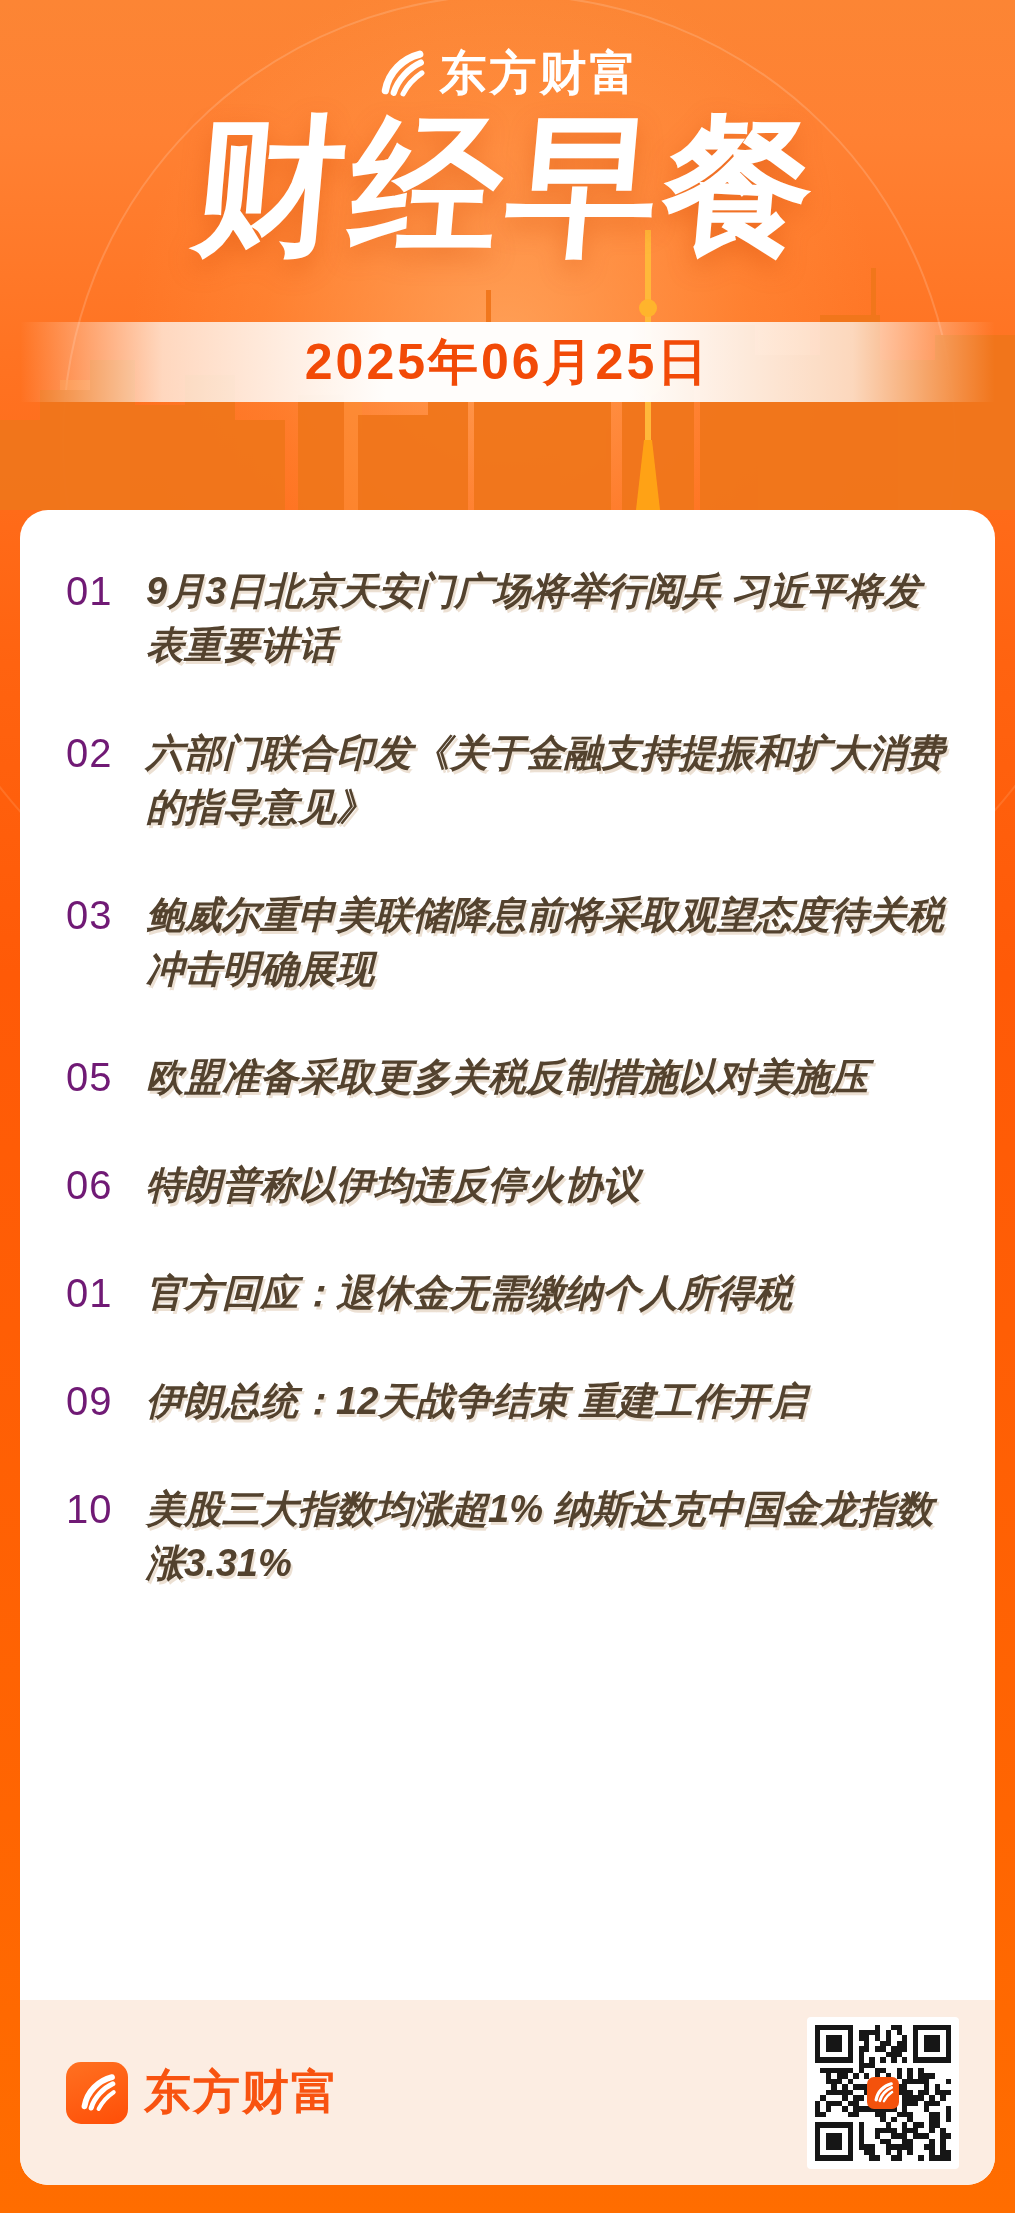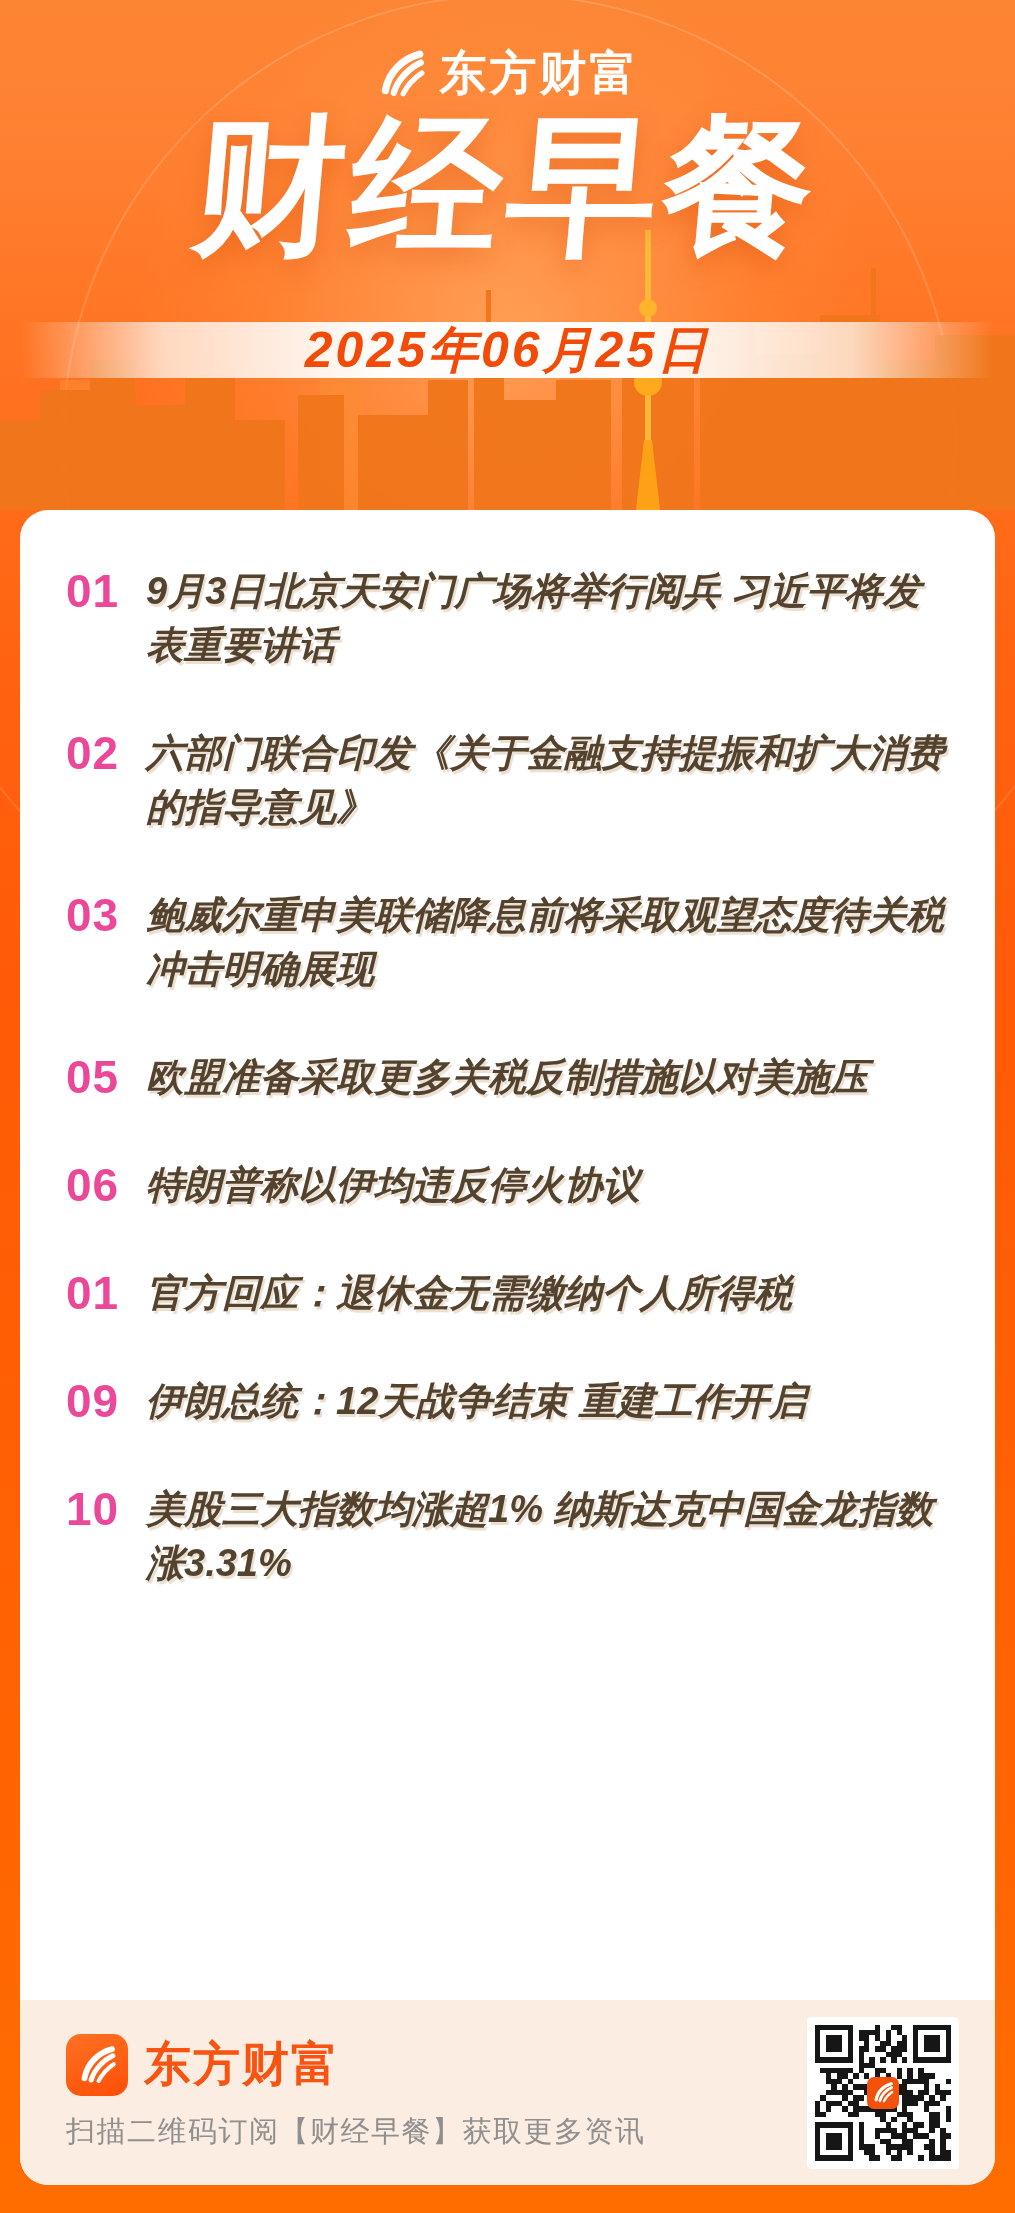--- a/index.html
+++ b/index.html
@@ -11,30 +11,30 @@
   .glow{position:absolute;left:127px;top:-40px;width:760px;height:760px;border-radius:50%;
     background:radial-gradient(circle,rgba(255,200,135,.50) 0%,rgba(255,165,85,.22) 45%,rgba(255,140,60,0) 70%);}
   .ring1{position:absolute;left:62px;top:-6px;width:890px;height:890px;border-radius:50%;border:2px solid rgba(255,255,255,.16);}
   .ring2{position:absolute;left:-140px;top:-260px;width:1290px;height:1290px;border-radius:50%;border:2px solid rgba(255,236,212,.13);}
   .brand-row{position:absolute;top:42px;left:0;width:100%;display:flex;justify-content:center;align-items:center;gap:14px;z-index:4;}
   .brand-feather{width:50px;height:54px;}
   .brand-name{font-size:47px;font-weight:bold;color:#ffffff;letter-spacing:3px;}
   .hero-title{position:absolute;top:88px;left:0;width:100%;margin:0;text-align:center;z-index:3;
     font-size:150px;font-weight:bold;color:#ffffff;letter-spacing:6px;transform:skewX(-5deg);
     text-shadow:0 10px 26px rgba(205,70,0,.35);}
-  .date-band{position:absolute;top:322px;left:0;right:0;height:56px;z-index:4;display:flex;align-items:center;justify-content:center;
-    background:linear-gradient(90deg,rgba(255,255,255,0) 2%,rgba(255,243,234,.78) 16%,#FFFDFB 38%,#FFFDFB 62%,rgba(255,243,234,.78) 84%,rgba(255,255,255,0) 98%);font-style:italic;}
+  .date-band{position:absolute;top:322px;left:0;right:0;height:80px;z-index:4;display:flex;align-items:center;justify-content:center;
+    background:linear-gradient(90deg,rgba(255,255,255,0) 2%,rgba(255,243,234,.78) 16%,#FFFDFB 38%,#FFFDFB 62%,rgba(255,243,234,.78) 84%,rgba(255,255,255,0) 98%);}
   .date-text{font-size:50px;font-weight:bold;color:#F24A07;letter-spacing:3px;}
   .skyline{position:absolute;top:230px;left:0;width:1015px;height:280px;z-index:1;}
   
   .card{position:absolute;top:510px;left:20px;width:975px;height:1675px;background:#FFFFFF;border-radius:28px;
     overflow:hidden;display:flex;flex-direction:column;z-index:5;}
   .news-list{flex:1;padding:54px 40px 0 46px;}
   .news-item{display:flex;align-items:flex-start;margin-bottom:54px;}
-  .news-num{flex:0 0 64px;width:64px;font-size:46px;line-height:54px;font-weight:bold;color:#ec4899;margin-right:16px;letter-spacing:1px;}
+  .news-num{flex:0 0 64px;width:64px;font-size:40px;line-height:54px;font-weight:normal;color:#701a75;margin-right:16px;letter-spacing:1px;}
   .news-text{margin:0;flex:1;font-size:38px;line-height:54px;font-weight:bold;color:#53422E;
     text-shadow:2px 3px 0 rgba(186,142,96,.28);font-style:italic;}
   
   .footer{flex:0 0 185px;background:#FCEDE2;display:flex;align-items:center;padding:0 36px 0 46px;}
   .footer-left{flex:1;}
   .footer-brand-row{display:flex;align-items:center;gap:16px;}
   .footer-logo-badge{width:62px;height:62px;border-radius:15px;flex:0 0 auto;
     background:linear-gradient(160deg,#FF7121,#FF4E07);display:flex;align-items:center;justify-content:center;}
   .footer-logo-badge svg{width:40px;height:42px;}
   .footer-brand-name{font-size:47px;font-weight:bold;color:#F85310;letter-spacing:2px;}
@@ -152,21 +152,20 @@
         <div class="footer-brand-row">
           <span class="footer-logo-badge">
             <svg viewBox="0 0 48 48" fill="none" stroke="#ffffff" stroke-linecap="round">
               <path d="M9 40 C12 22 26 9 42 5" stroke-width="7"></path>
               <path d="M17 42 C21 29 32 18 43 13" stroke-width="6"></path>
               <path d="M26 43 C30 35 38 27 44 23" stroke-width="5"></path>
             </svg>
           </span>
           <span class="footer-brand-name">东方财富</span>
         </div>
-        <p class="footer-caption">扫描二维码订阅【财经早餐】获取更多资讯</p>
       </div>
 
       <div class="qr-box">
         <div class="qr-grid" id="qr-grid">
             <div class="m"></div>
             <div class="m"></div>
             <div class="m"></div>
             <div class="m"></div>
             <div class="m"></div>
             <div class="m"></div>

